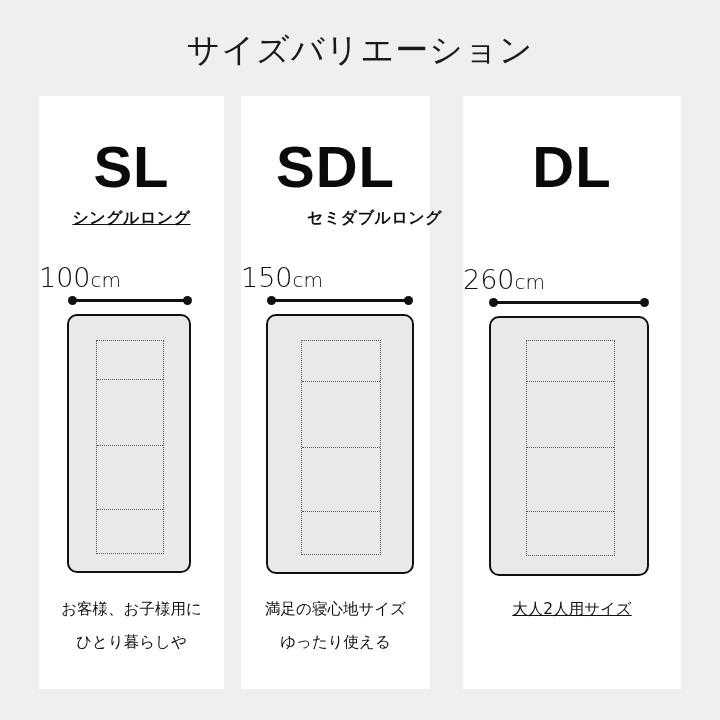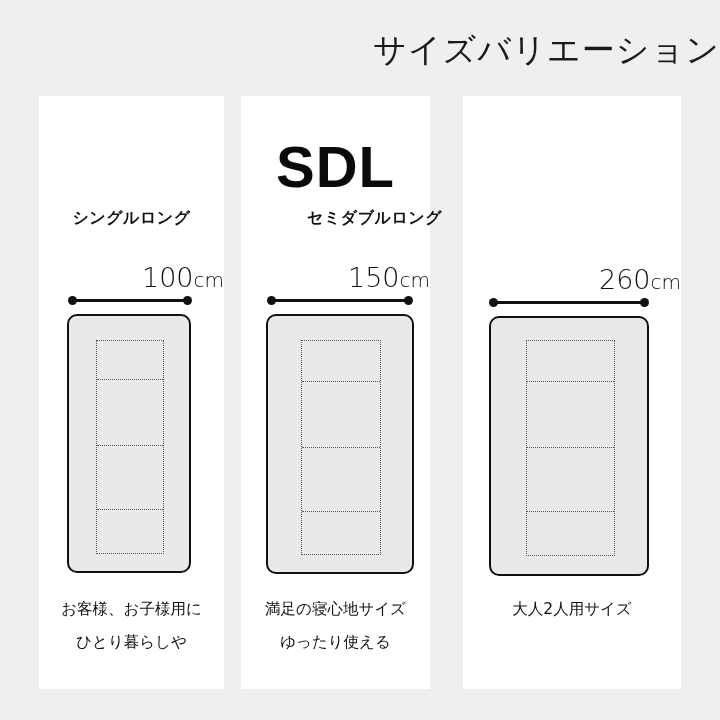--- a/index.html
+++ b/index.html
@@ -1,37 +1,37 @@
 <!DOCTYPE html>
 <html><head>
 <meta charset="utf-8">
 <style>
   html, body { margin:0; padding:0; }
   body {
     width:720px; height:720px; background:#efefef; position:relative; overflow:hidden;
     font-family: "DejaVu Sans", "Liberation Sans", sans-serif; color:#111;
   }
   .title {
-    position:absolute; top:28px; left:0; width:720px; text-align:right;
+    position:absolute; top:28px; left:0; width:720px; text-align:center;
     font-size:33px; font-weight:400; letter-spacing:1px; color:#1a1a1a;
   }
   .card {
     position:absolute; top:96px; height:593px; background:#fff;
   }
   .code {
     position:absolute; top:132px; left:0; width:100%; text-align:center;
     font-family: "Liberation Sans", sans-serif; font-weight:700; font-size:58px; line-height:70px;
     letter-spacing:1px; color:#0a0a0a;
   }
   .name {
     position:absolute; top:208px; left:0; width:100%; text-align:center;
     font-size:16px; font-weight:700; letter-spacing:0.5px; color:#111;
   }
   .width-label {
-    position:absolute; top:262px; left:0; width:100%; text-align:right;
+    position:absolute; top:262px; left:0; width:100%; text-align:left;
     font-family: "DejaVu Sans", sans-serif; font-size:27px; font-weight:300; color:#111;
   }
   .width-label .unit { font-size:20px; }
   .dim-line { position:absolute; height:3px; background:#111; }
   .dim-line::before, .dim-line::after {
     content:""; position:absolute; top:-3px; width:9px; height:9px; border-radius:50%; background:#111;
   }
   .dim-line::before { left:-4px; }
   .dim-line::after { right:-4px; }
   .mattress {
@@ -45,21 +45,22 @@
     position:absolute; top:600px; left:0; width:100%; text-align:center;
     font-size:15.5px; line-height:33px; color:#111;
   }
 </style>
 </head>
 <body>
 
 <div class="title">サイズバリエーション</div>
 
 <div class="card" style="left:39px; width:185px;">
-  <div class="name" style="top:112px;">シングルロング</div>
+  <div class="code" style="top:36px;">SL</div>
+  <div class="name" style="top:112px;text-decoration:underline;">シングルロング</div>
   <div class="width-label" style="top:166px;">
     <span>100</span><span class="unit">cm</span>
   </div>
   <div class="dim-line" style="left:33px; width:116px; top:203px;"></div>
   <div class="mattress" style="left:28px; top:218px; width:124px; height:259px;">
     <div class="futon" style="left:27px; top:24px; width:68px; height:214px;">
       <div class="div" style="top:38px;"></div>
       <div class="div" style="top:104px;"></div>
       <div class="div" style="top:168px;"></div>
     </div>
@@ -84,27 +85,28 @@
       <div class="div" style="top:170px;"></div>
     </div>
   </div>
   <div class="desc" style="top:497px;">
     <div>満足の寝心地サイズ</div>
     <div>ゆったり使える</div>
   </div>
 </div>
 
 <div class="card" style="left:463px; width:218px;">
+  <div class="code" style="top:36px;">DL</div>
   <div class="width-label" style="top:168px;">
     <span>260</span><span class="unit">cm</span>
   </div>
   <div class="dim-line" style="left:30px; width:152px; top:205px;"></div>
   <div class="mattress" style="left:26px; top:220px; width:160px; height:260px;">
     <div class="futon" style="left:35px; top:22px; width:89px; height:216px;">
       <div class="div" style="top:40px;"></div>
       <div class="div" style="top:106px;"></div>
       <div class="div" style="top:170px;"></div>
     </div>
   </div>
-  <div class="desc" style="top:497px;">
+  <div class="desc" style="top:497px;text-decoration:underline;">
     <div>大人2人用サイズ</div>
   </div>
 </div>
 
 </body></html>

